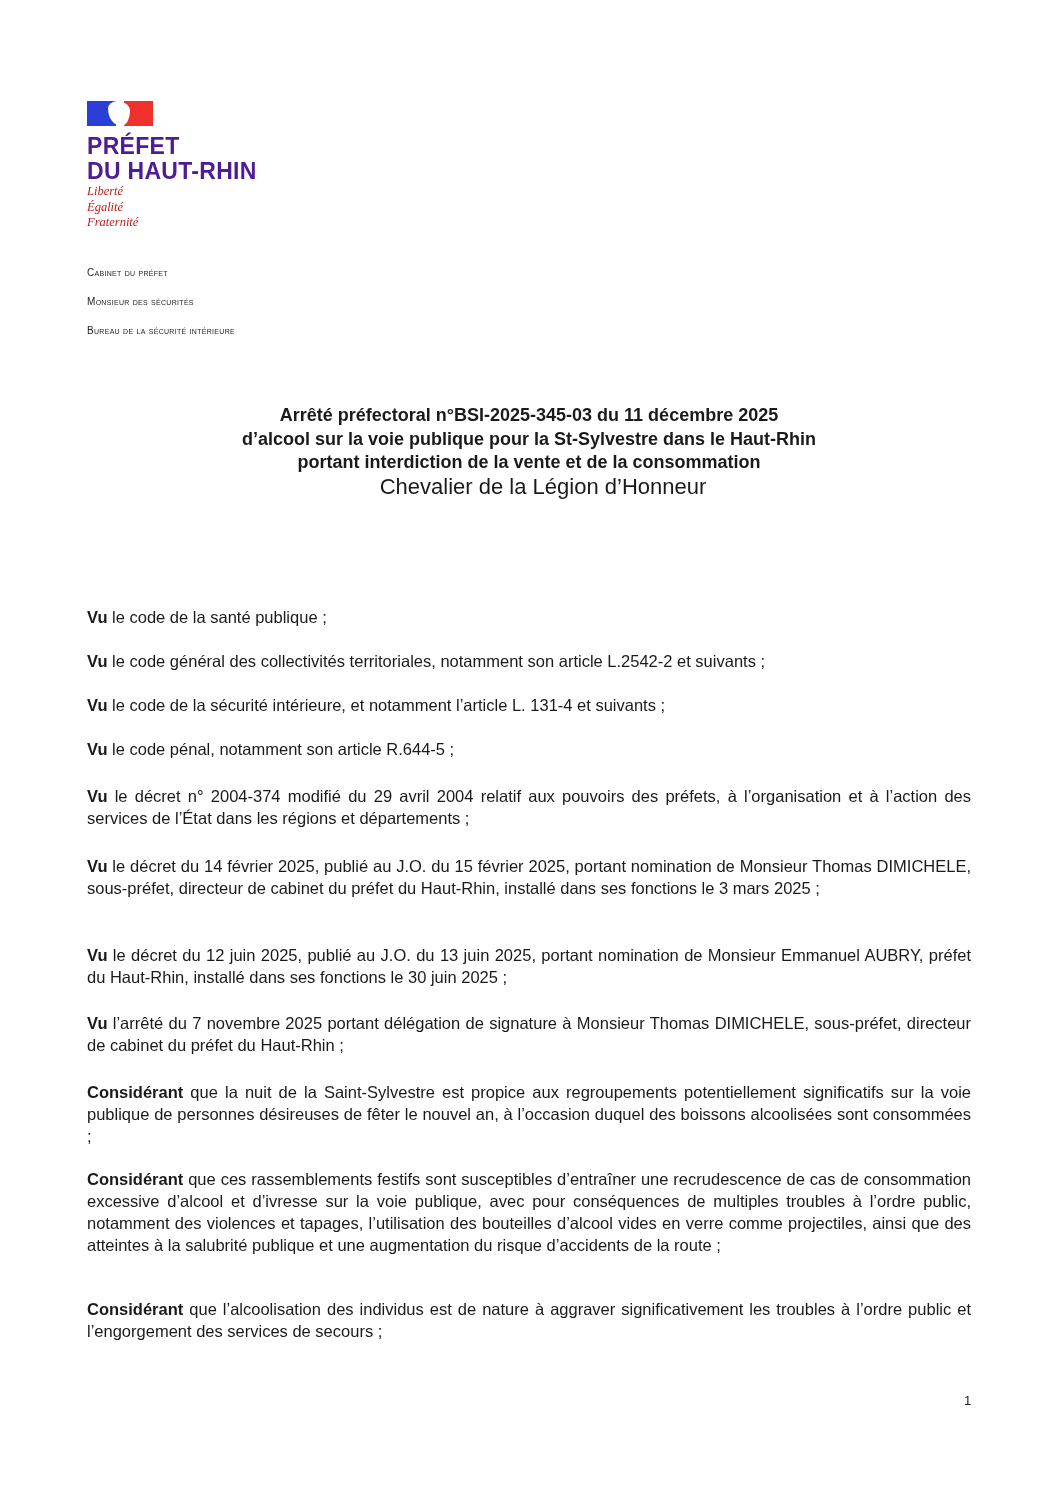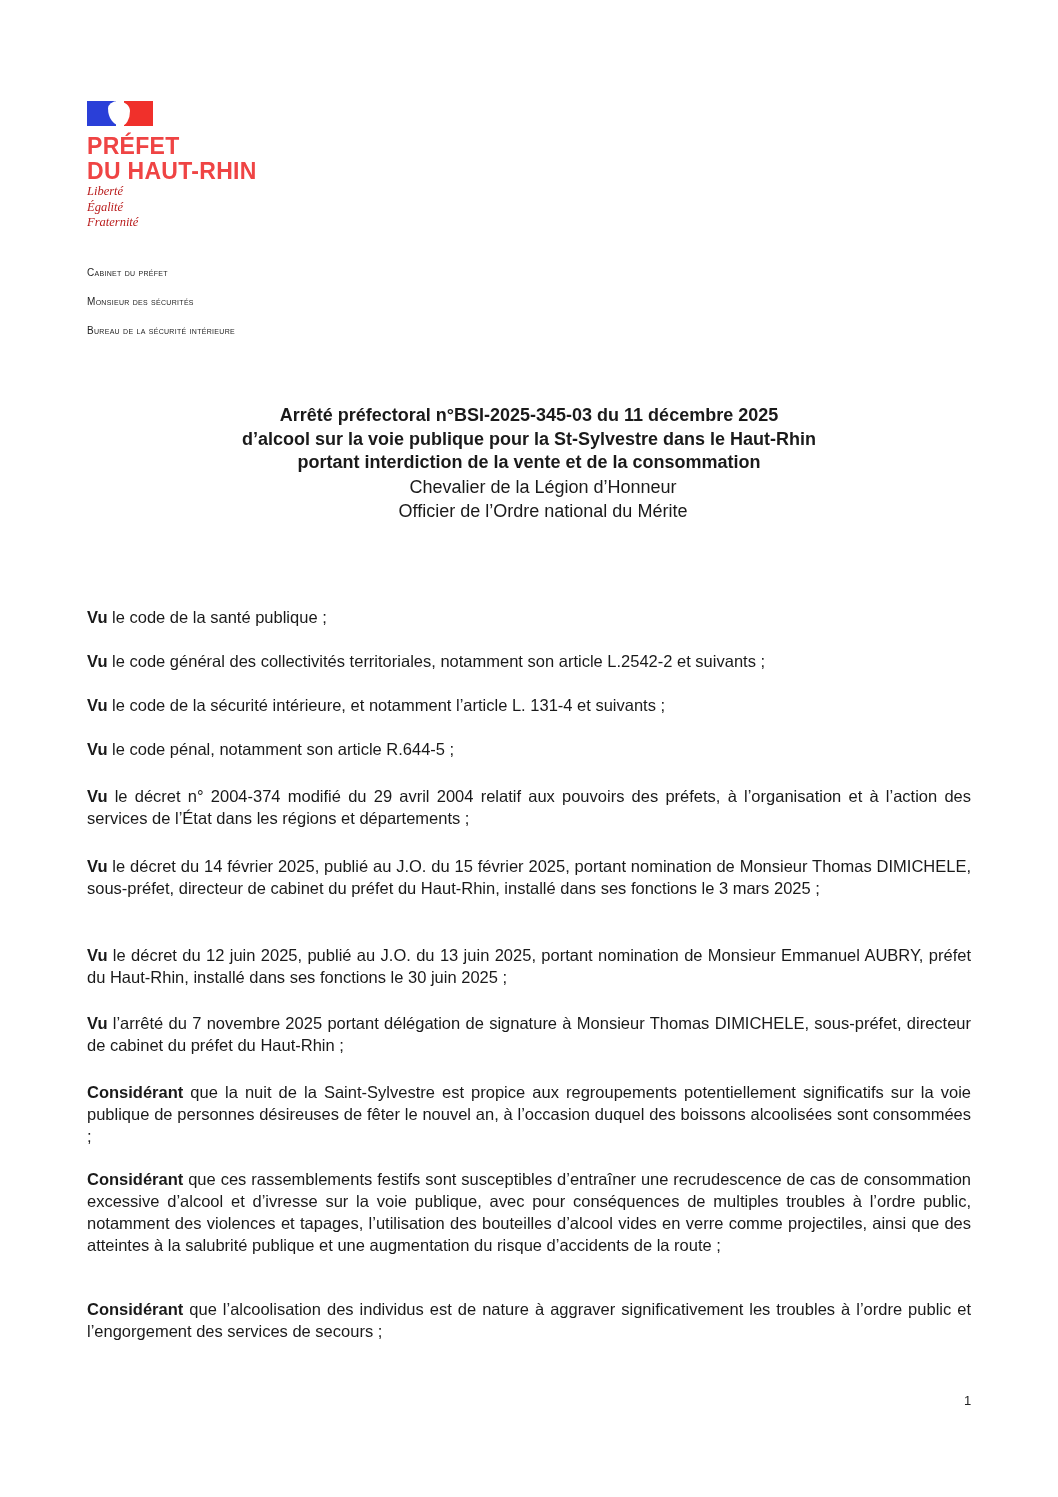--- a/index.html
+++ b/index.html
@@ -6,32 +6,32 @@
   body { width: 1058px; height: 1497px; position: relative; overflow: hidden;
          font-family: "Liberation Sans", "DejaVu Sans", sans-serif; color: #1a1a1a; }
 
   .logo { position: absolute; left: 87px; top: 101px; }
   .flag { position: relative; width: 66px; height: 25px; }
   .flag .blue { position: absolute; left: 0; top: 0; width: 29px; height: 25px; background: #2a3fd8; }
   .flag .white { position: absolute; left: 29px; top: 0; width: 8px; height: 25px; background: #ffffff; }
   .flag .red { position: absolute; left: 37px; top: 0; width: 29px; height: 25px; background: #f0302b; }
   .flag .profile { position: absolute; left: 21px; top: 0; width: 22px; height: 25px;
                    background: #ffffff; border-radius: 45% 55% 40% 60% / 30% 40% 60% 70%; }
-  .logo-title { margin-top: 8px; font-weight: bold; font-size: 23px; line-height: 25px; color: #ef4444;
+  .logo-title { margin-top: 8px; font-weight: bold; font-size: 23px; line-height: 25px; color: #4c1d95;
                 letter-spacing: 0.3px; }
   .motto { margin-top: 0; font-family: "Liberation Serif", "DejaVu Serif", serif; font-style: italic;
            font-size: 12.5px; line-height: 15.5px; color: #b91c1c; }
 
   .services { position: absolute; left: 87px; top: 264px; font-size: 10px; color: #222; }
   .services div { height: 29px; line-height: 18px; font-variant: small-caps; letter-spacing: 0.3px; }
 
   .title-block { position: absolute; left: 0; width: 1058px; top: 404px; text-align: center; }
   .title-block .t { font-weight: bold; font-size: 18px; line-height: 23.5px; color: #1a1a1a; }
   .title-block .prefet { margin-top: 18px; font-weight: bold; font-size: 18px; line-height: 24px; }
-  .title-block .sub { font-size: 18px; line-height: 24px; padding-left: 28px; }
+  .title-block .sub { font-size: 22px; line-height: 24px; padding-left: 28px; }
 
   .body { position: absolute; left: 87px; width: 884px; font-size: 16.5px; line-height: 22px; color: #1a1a1a; }
   .para { position: absolute; left: 0; width: 884px; text-align: justify; }
   .para b { font-weight: bold; }
 
   .page-num { position: absolute; left: 964px; top: 1393px; font-size: 13px; color: #222; }
 </style>
 </head>
 <body>
 
@@ -57,21 +57,20 @@
   <div>Cabinet du préfet</div>
   <div>Monsieur des sécurités</div>
   <div>Bureau de la sécurité intérieure</div>
 </div>
 
 <div class="title-block">
   <div class="t">Arrêté préfectoral n°BSI-2025-345-03 du 11 décembre 2025</div>
   <div class="t">d’alcool sur la voie publique pour la St-Sylvestre dans le Haut-Rhin</div>
   <div class="t">portant interdiction de la vente et de la consommation</div>
   <div class="sub">Chevalier de la Légion d’Honneur</div>
-  <div class="sub">Officier de l’Ordre national du Mérite</div>
 </div>
 
 <div class="body" style="top:0;">
   <div class="para" style="top:606px;"><b>Vu</b><span> le code de la santé publique ;</span></div>
   <div class="para" style="top:650px;"><b>Vu</b><span> le code général des collectivités territoriales, notamment son article L.2542-2 et suivants ;</span></div>
   <div class="para" style="top:694px;"><b>Vu</b><span> le code de la sécurité intérieure, et notamment l’article L. 131-4 et suivants ;</span></div>
   <div class="para" style="top:738px;"><b>Vu</b><span> le code pénal, notamment son article R.644-5 ;</span></div>
   <div class="para" style="top:785px;"><b>Vu</b><span> le décret n° 2004-374 modifié du 29 avril 2004 relatif aux pouvoirs des préfets, à l’organisation et à l’action des services de l’État dans les régions et départements ;</span></div>
   <div class="para" style="top:855px;"><b>Vu</b><span> le décret du 14 février 2025, publié au J.O. du 15 février 2025, portant nomination de Monsieur Thomas DIMICHELE, sous-préfet, directeur de cabinet du préfet du Haut-Rhin, installé dans ses fonctions le 3 mars 2025 ;</span></div>
   <div class="para" style="top:944px;"><b>Vu</b><span> le décret du 12 juin 2025, publié au J.O. du 13 juin 2025, portant nomination de Monsieur Emmanuel AUBRY, préfet du Haut-Rhin, installé dans ses fonctions le 30 juin 2025 ;</span></div>

